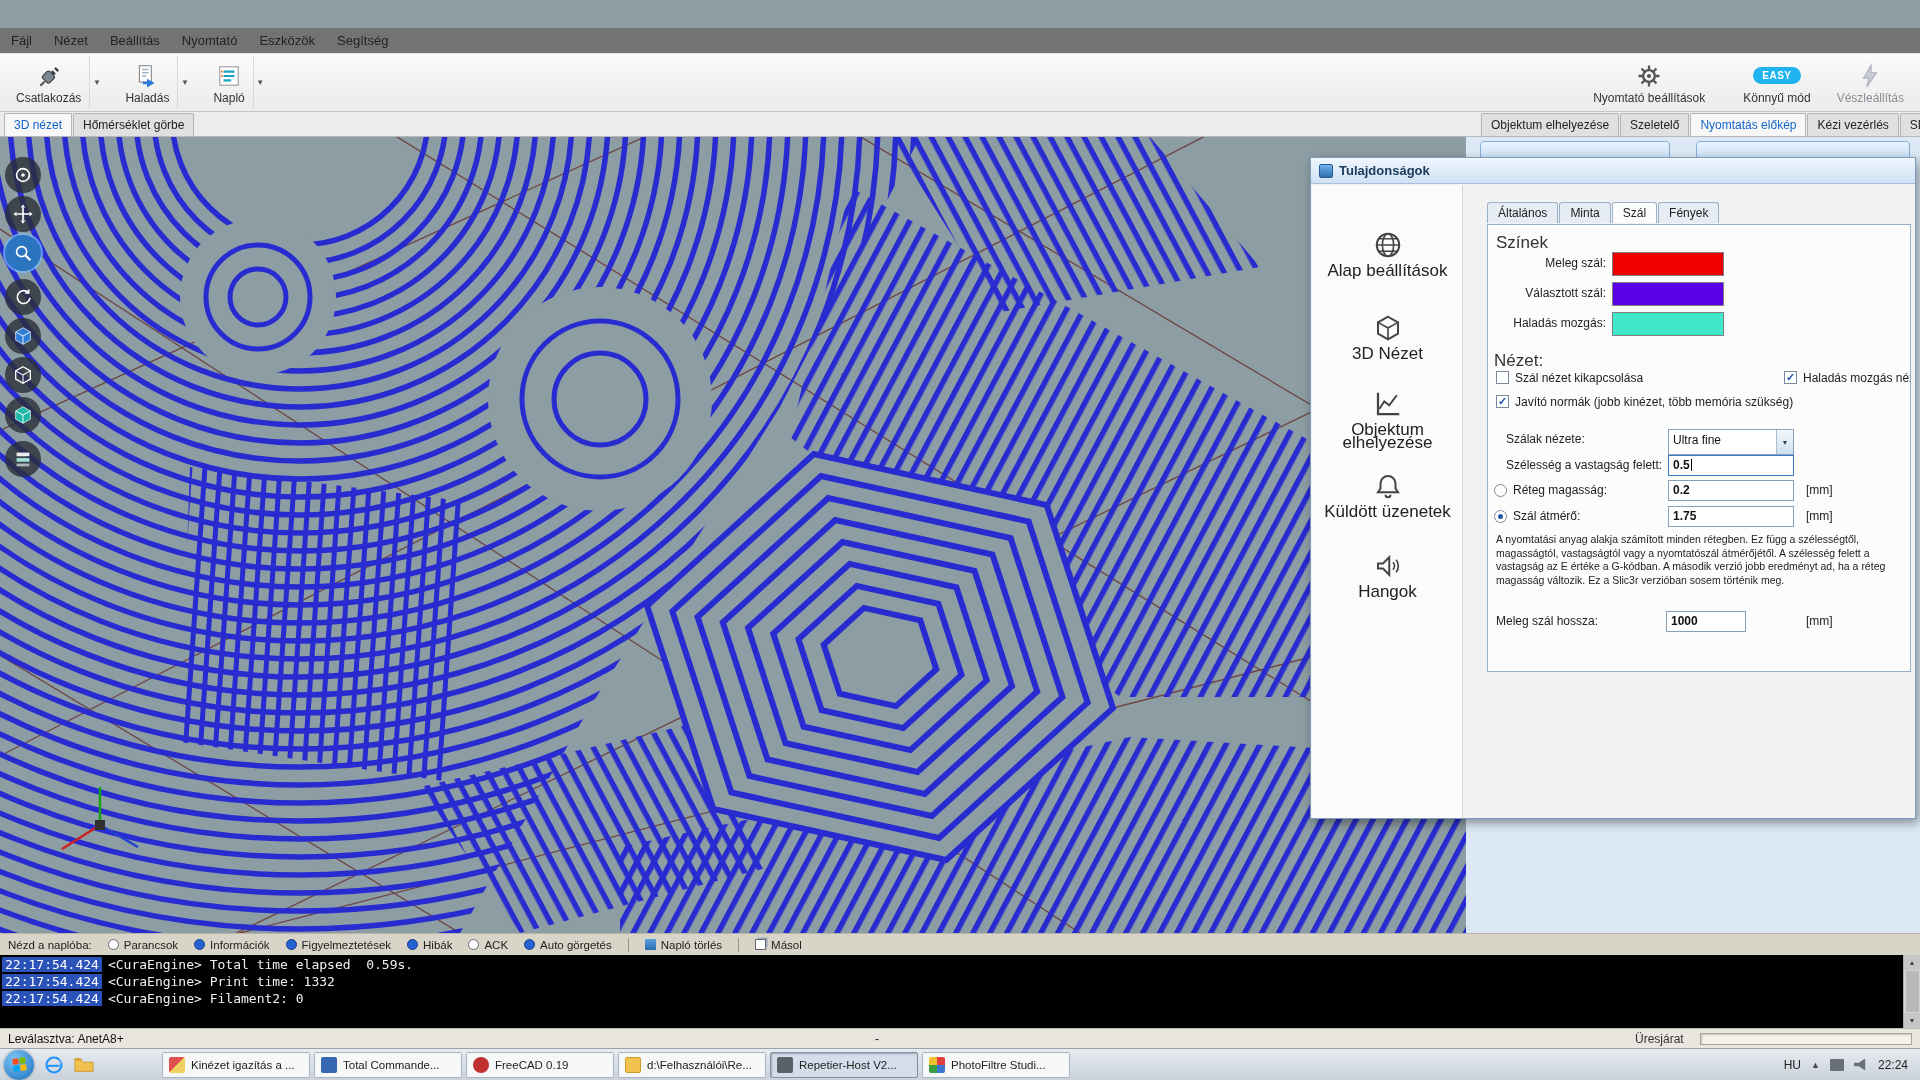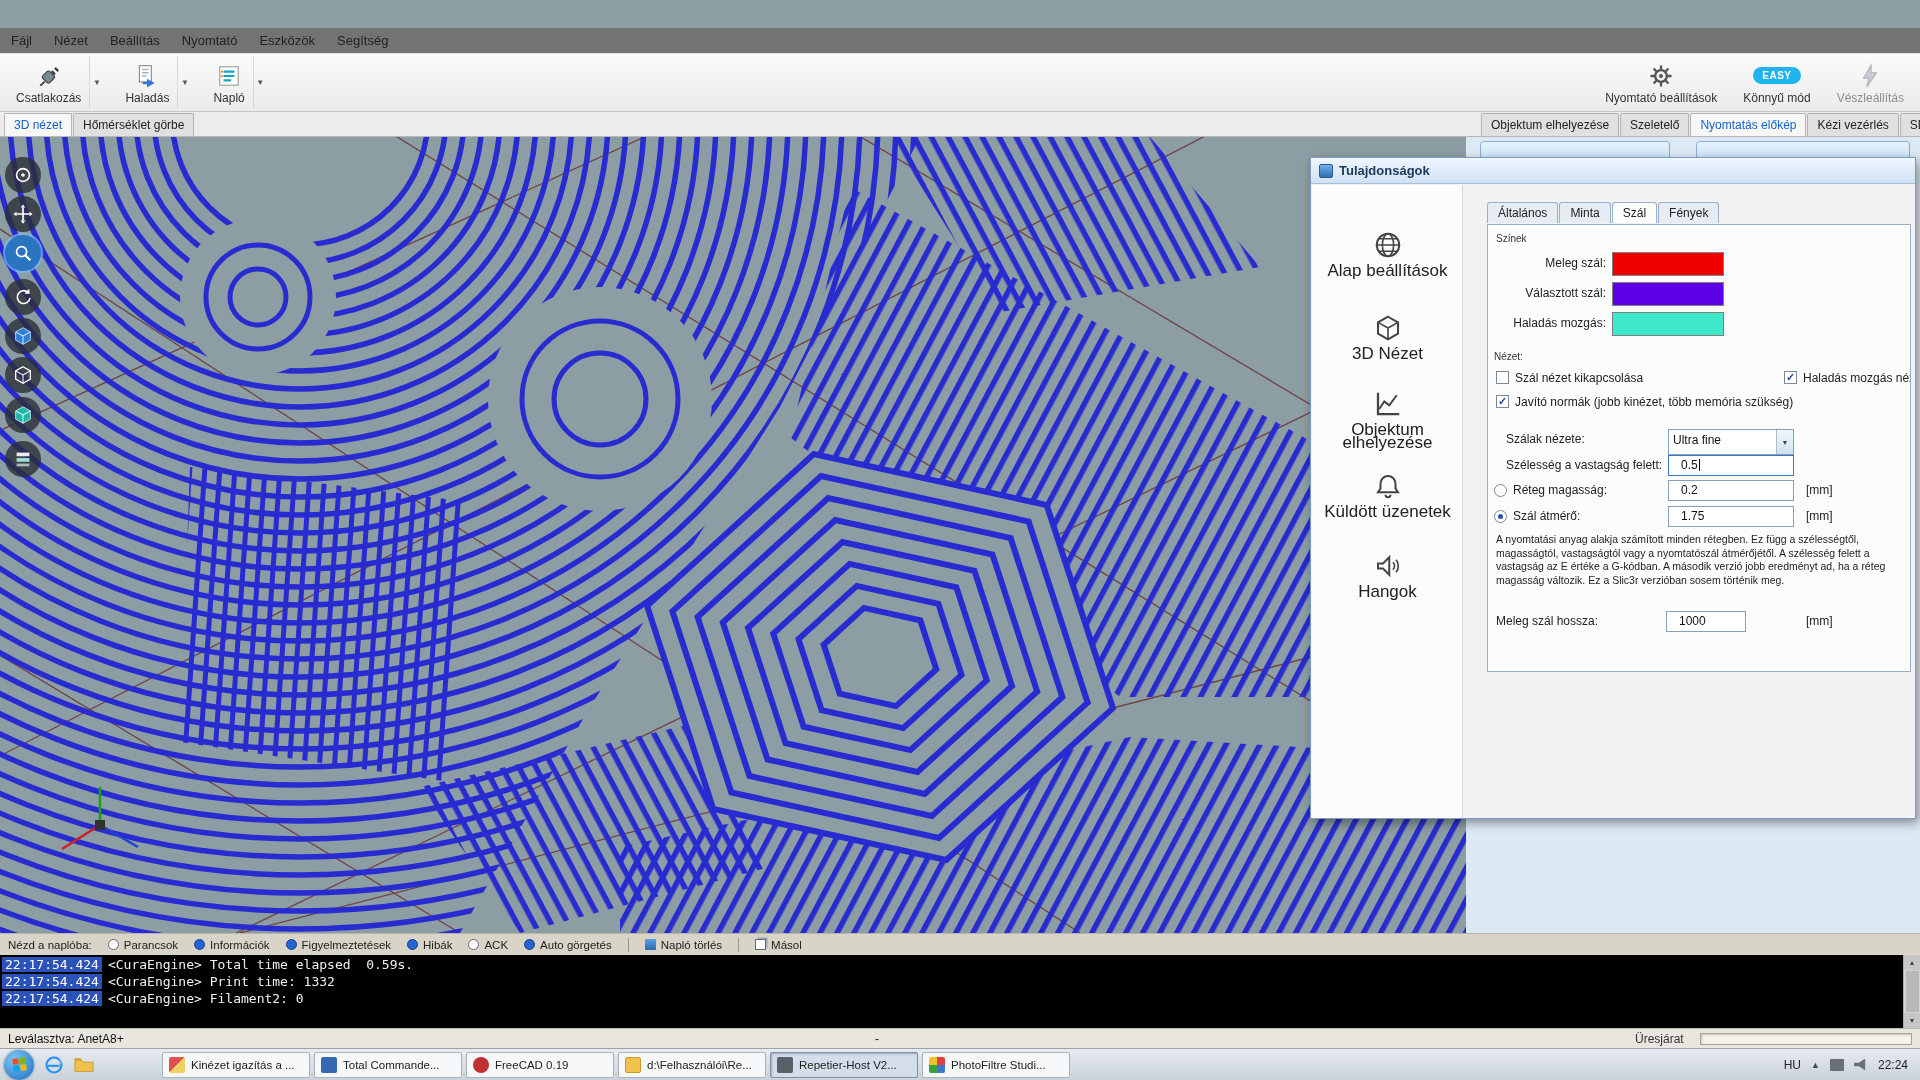--- a/index.html
+++ b/index.html
@@ -47,28 +47,28 @@
   .dialog{position:absolute;left:1310px;top:157px;width:606px;height:662px;background:#f2f2f2;border:1px solid #7d9cc0;box-shadow:3px 4px 10px rgba(0,0,0,.4);}
   .dlg-title{height:26px;background:linear-gradient(#f0f7fe,#cfe1f4);border-bottom:1px solid #a8c0da;display:flex;align-items:center;padding:0 8px;font-size:13px;font-weight:bold;color:#1a3a5c;gap:6px;}
   .dlg-title-icon{width:14px;height:14px;background:linear-gradient(#6fb2ec,#2f6fb4);border:1px solid #285a90;border-radius:2px;}
   .dlg-side{position:absolute;left:1px;top:27px;width:151px;height:633px;background:#fbfbfb;border-right:1px solid #d8d8d8;}
   .side-item{position:absolute;left:0;width:151px;text-align:center;font-size:17px;color:#222;line-height:13px;}
   .side-item .sicon{display:block;margin:0 auto 3px;}
   .dlg-tabs{position:absolute;left:176px;top:44px;display:flex;}
   .dtab{padding:3px 10px;font-size:12px;color:#222;border:1px solid #9ab0c6;border-bottom:none;background:#e6ecf3;border-radius:3px 3px 0 0;margin-right:1px;}
   .dtab.active{background:#fcfcfc;position:relative;z-index:2;}
   .dlg-panel{position:absolute;left:176px;top:66px;width:424px;height:448px;border:1px solid #9ab0c6;background:#fcfcfc;overflow:hidden;}
-  .sec-label{position:absolute;font-size:10px;color:#333;}
+  .sec-label{position:absolute;font-size:17px;color:#333;}
   .clabel{position:absolute;left:0;width:118px;text-align:right;font-size:12px;color:#222;}
   .swatch{position:absolute;left:124px;width:112px;height:24px;border:1px solid #808080;}
   .cb{position:absolute;width:13px;height:13px;background:#fff;border:1px solid #7a8a9a;font-size:11px;line-height:11px;text-align:center;color:#2255aa;font-weight:bold;}
   .rb{position:absolute;width:13px;height:13px;border-radius:50%;background:#fff;border:1px solid #7a8a9a;}
   .rb .rb-dot{position:absolute;left:3px;top:3px;width:5px;height:5px;border-radius:50%;background:#2255aa;}
   .flabel{position:absolute;font-size:12px;color:#222;white-space:nowrap;}
-  .tinput{position:absolute;height:21px;background:#fff;border:1px solid #88a0b8;font-size:12px;padding:2px 12px;color:#111;white-space:nowrap;}
+  .tinput{position:absolute;height:21px;background:#fff;border:1px solid #88a0b8;font-size:12px;padding:2px 4px;color:#111;white-space:nowrap;font-weight:bold;}
   .tinput.focused{border-color:#3a78c0;}
   .caret{display:inline-block;width:1px;height:12px;background:#000;vertical-align:-2px;margin-left:1px;}
   .dd{position:absolute;height:26px;background:#fff;border:1px solid #88a0b8;display:flex;}
   .dd-val{flex:1;padding:3px 4px;font-size:12px;}
   .dd-btn{width:17px;background:linear-gradient(#f2f7fc,#cfe0ef);border-left:1px solid #a8bed2;display:flex;align-items:center;justify-content:center;font-size:7px;color:#345;}
   .mm{position:absolute;font-size:12px;color:#222;}
   .info-text{position:absolute;left:8px;top:308px;width:410px;height:54px;overflow:hidden;font-size:10.5px;line-height:13.5px;color:#222;}
 
   
   .logbar{position:absolute;left:0;top:933px;width:1920px;height:22px;background:#d8d4c8;border-top:1px solid #b8b4a8;display:flex;align-items:center;gap:16px;padding:0 8px;font-size:11.5px;color:#222;}
@@ -175,21 +175,21 @@
     <div class="tbtn">
       <span class="ticon">
         <svg width="28" height="28" viewBox="0 0 24 24">
             <circle cx="12" cy="12" r="5" fill="none" stroke="#555" stroke-width="2"></circle>
             <circle cx="12" cy="12" r="1.8" fill="#555"></circle>
             <path d="M12 3v4M12 17v4M3 12h4M17 12h4M5.6 5.6l2.8 2.8M15.6 15.6l2.8 2.8M18.4 5.6l-2.8 2.8M8.4 15.6l-2.8 2.8" stroke="#555" stroke-width="2"></path>
           </svg>
       </span>
       <span>Nyomtató beállítások</span>
     </div>
-    <div class="tbtn" style="margin-left:10px;">
+    <div class="tbtn" style="margin-left:22px;">
       <span class="ticon">
           <span class="easy-badge">EASY</span>
         </span>
       <span>Könnyű mód</span>
     </div>
     <div class="tbtn" style="margin-left:10px;">
       <span class="ticon">
         <svg width="26" height="26" viewBox="0 0 24 24">
             <path d="M13 2L6 14h5l-2 8 9-13h-5z" fill="#c7ccd4" stroke="#aab0ba"></path>
           </svg>

